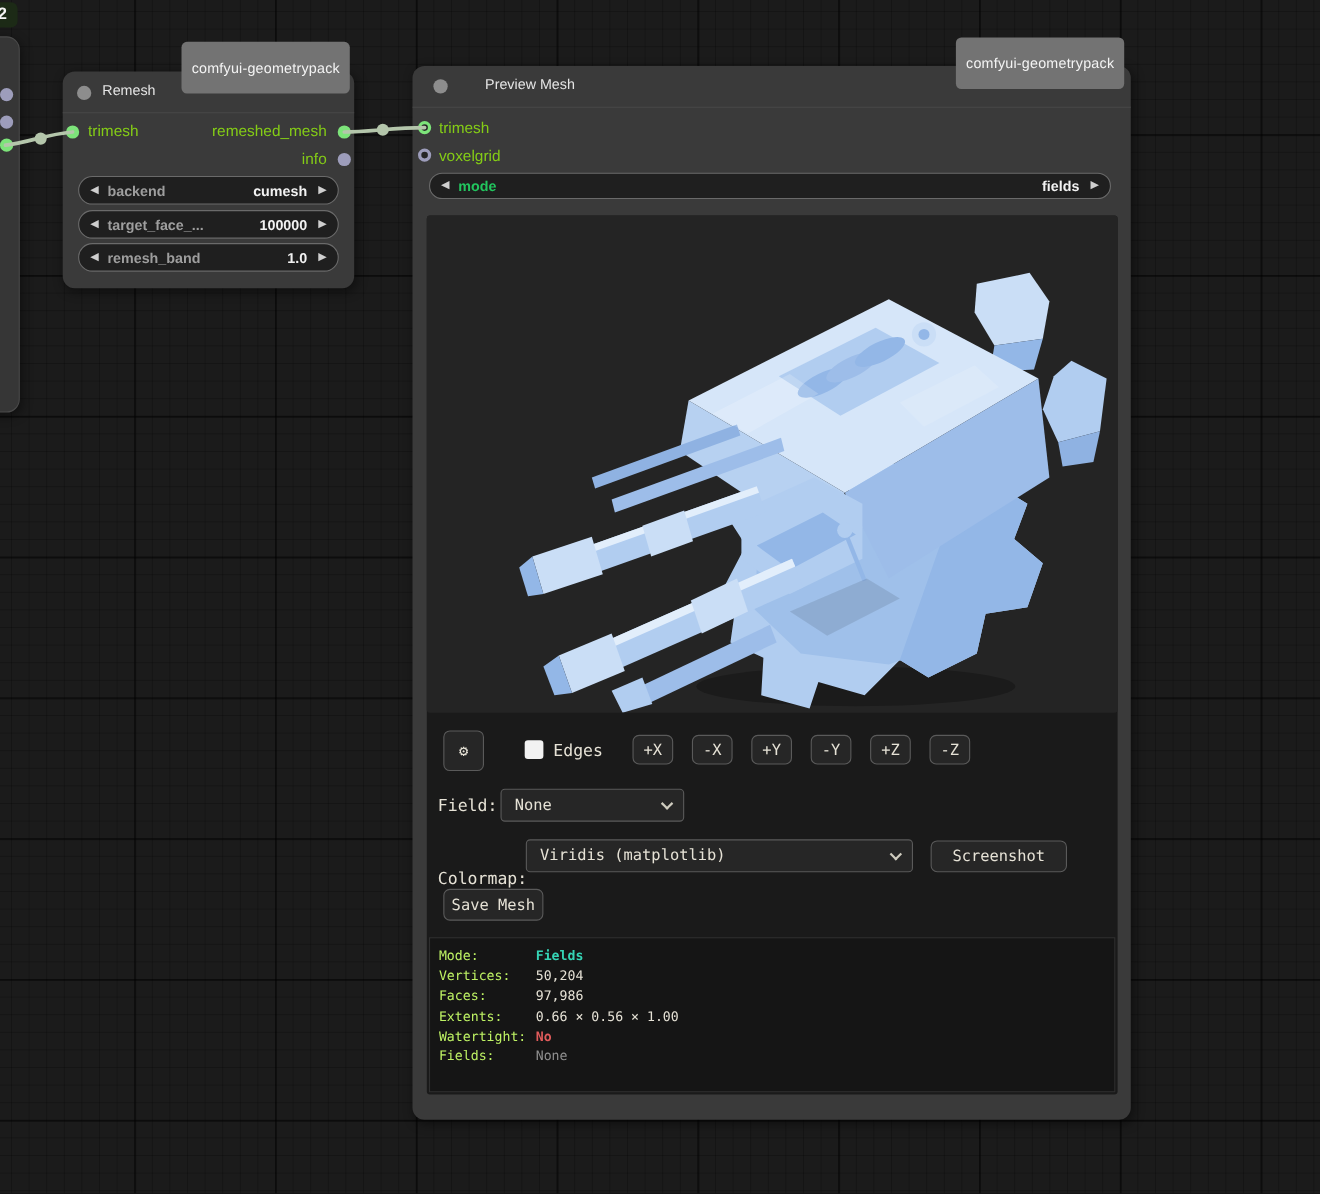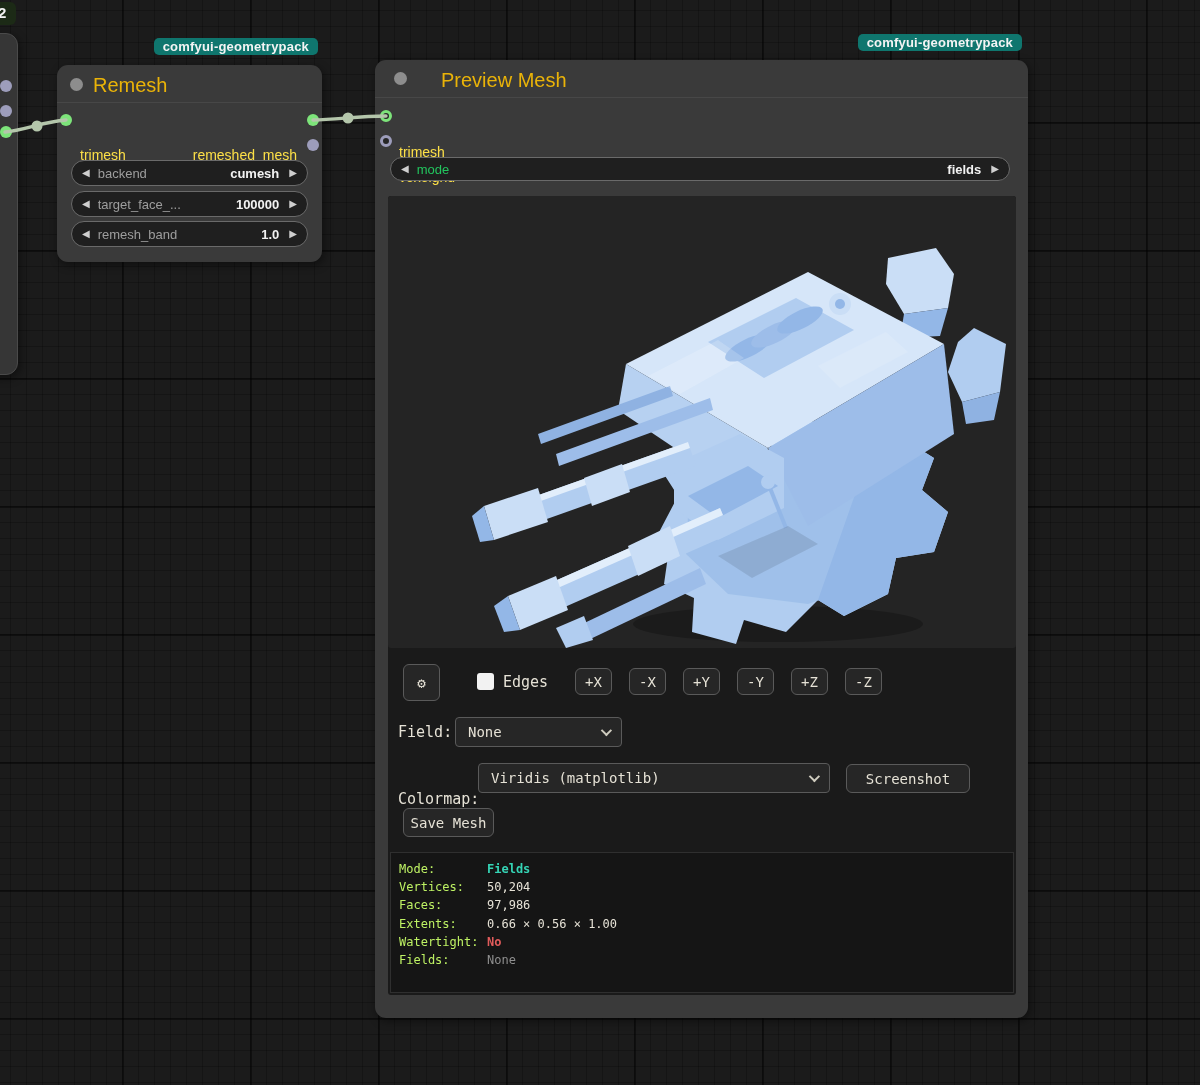--- a/index.html
+++ b/index.html
@@ -19,44 +19,44 @@
     background-position:-6px -6px;
   }
   svg.wires { position:absolute; left:0; top:0; width:1200px; height:1085px; pointer-events:none; z-index:5; }
 
   
   .node {
     position:absolute; background:#3a3a3a; border-radius:11px;
     box-shadow:2px 3px 10px rgba(0,0,0,.45); z-index:4;
   }
   .node-badge {
-    position:absolute; top:-27px; background:#0f766e; color:#f4f4f4;
-    font-weight:bold; font-size:13px; padding:1px 9px; border-radius:5px;
+    position:absolute; top:-27px; background:#737373; color:#f4f4f4;
+    font-weight:normal; font-size:13px; padding:16px 9px; border-radius:5px;
     white-space:nowrap; letter-spacing:.2px;
   }
   .title-dot { position:absolute; width:13px; height:13px; border-radius:50%; background:#8d8d8d; }
-  .node-title { position:absolute; color:#eab308; font-size:20px; }
+  .node-title { position:absolute; color:#e5e5e5; font-size:13px; }
   .divider { position:absolute; left:0; right:0; height:1px; background:#474747; }
 
   .pin { position:absolute; width:12px; height:12px; border-radius:50%; z-index:6; }
   .pin.solid-green  { background:#7de47a; }
   .pin.solid-gray   { background:#9d9dbb; }
   .pin.ring-green   { background:#262626; border:3.5px solid #7de47a; }
   .pin.ring-gray    { background:#262626; border:3.5px solid #9d9dbb; }
 
-  .io-label { position:absolute; color:#fde047; font-size:14px; white-space:nowrap;margin-top:36px; }
+  .io-label { position:absolute; color:#84cc16; font-size:14px; white-space:nowrap; }
   .io-label.right { text-align:right; }
 
   .widget-pill {
     position:absolute; height:26px; background:#1f1f1f; border:1px solid #6a6a6a;
     border-radius:13px; display:flex; align-items:center; padding:0 10px;
     color:#9e9e9e; font-size:13px;
   }
   .widget-pill .arrow { color:#cfcfcf; font-size:10px; line-height:1; }
-  .widget-pill .w-label { margin-left:8px; }
+  .widget-pill .w-label { margin-left:8px;font-weight:bold; }
   .widget-pill .w-value { margin-left:auto; margin-right:10px; color:#f2f2f2; font-weight:bold; }
   .widget-pill .arrow.r { margin-left:0; }
 
   
   .left-node { position:absolute; left:-30px; top:33px; width:48px; height:342px;
     background:#363636; border:1px solid #4a4a4a; border-radius:12px;
     box-shadow:2px 3px 10px rgba(0,0,0,.45); z-index:4; }
   .badge-2 { position:absolute; left:-16px; top:2px; z-index:4;
     background:#1c2a16; color:#f4f4f4; font-weight:bold; font-size:15px;
     padding:2px 10px 4px 14px; border-radius:6px; }

